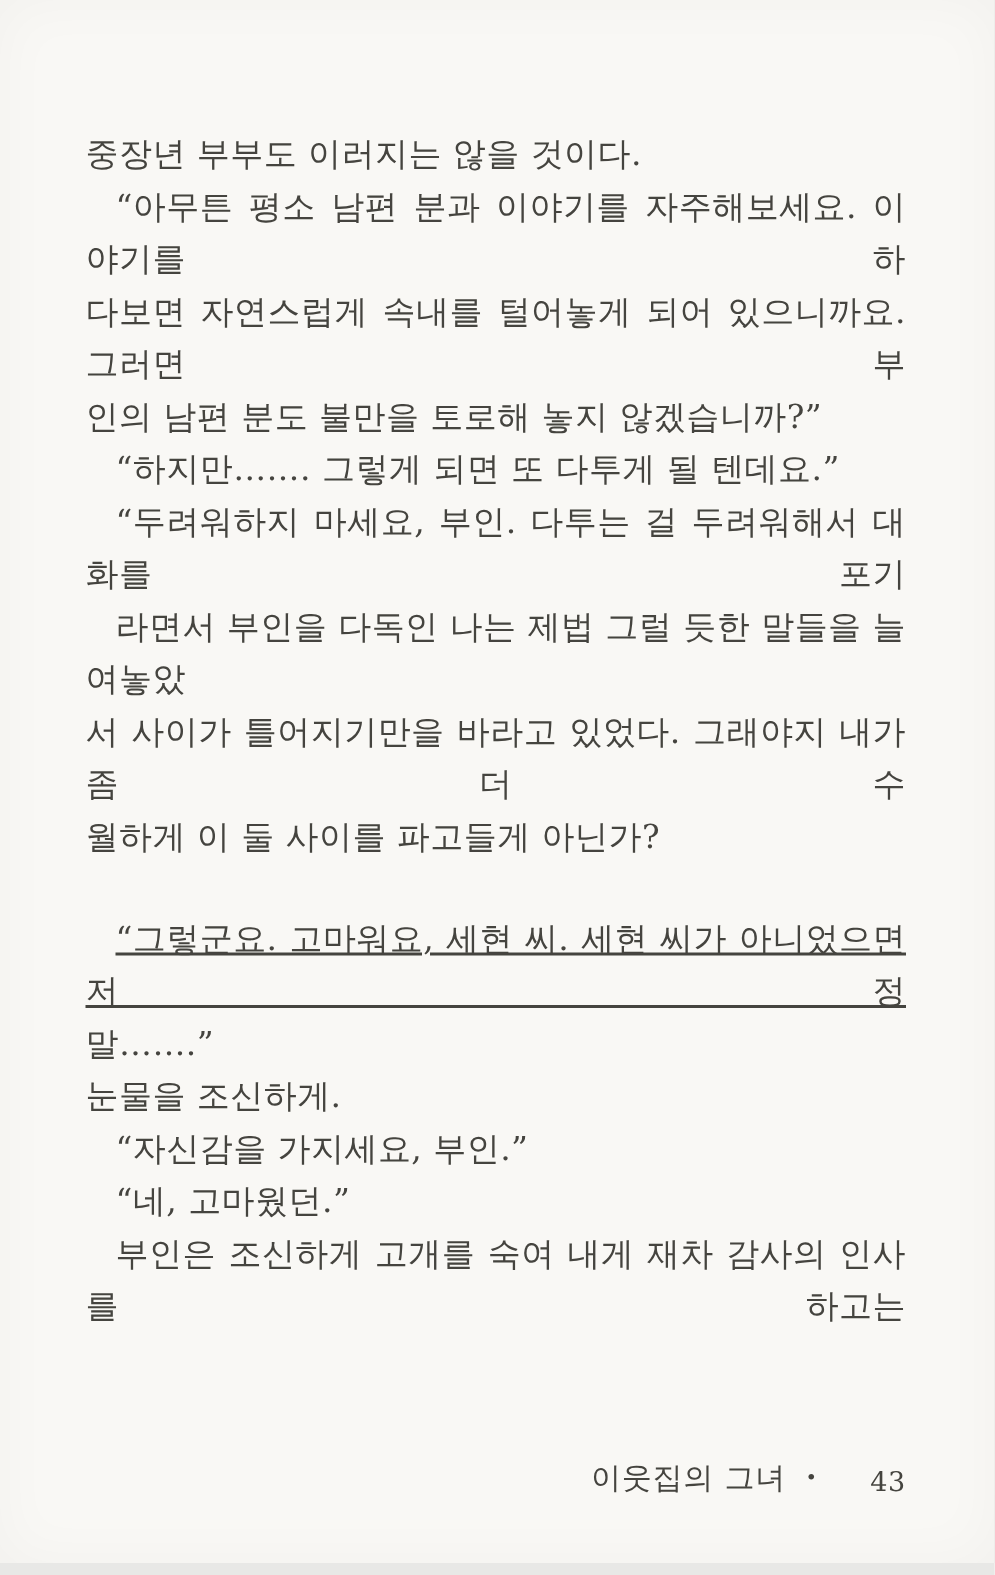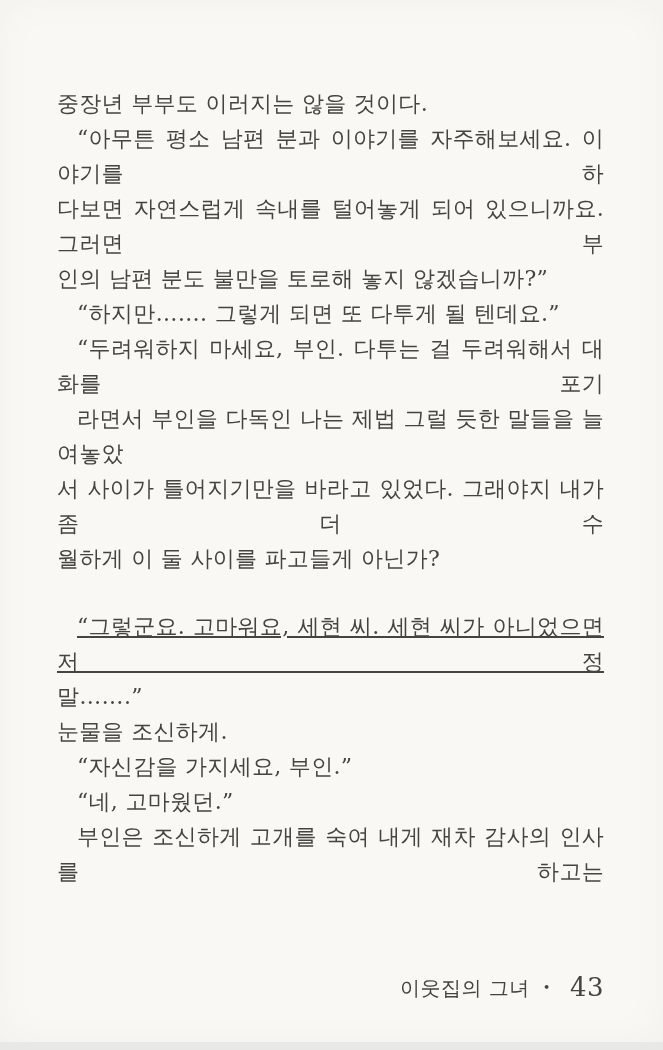--- a/index.html
+++ b/index.html
@@ -47,22 +47,22 @@
     font-size: 20px;
     letter-spacing: 0.5px;
     color: #45443f;
   }
   .footer .sep {
     margin: 0 11px 0 13px;
     font-size: 13px;
     align-self: center;
   }
   .footer .num {
-    margin-left: 8px;
-    font-size: 26px;
+    margin-left: 24px;
+    font-size: 18px;
   }
 </style>
 </head>
 <body>
 
 <div class="page">
   <div class="text-block">
     <p class="line">중장년 부부도 이러지는 않을 것이다.</p>
     <p class="line indent fill">“아무튼 평소 남편 분과 이야기를 자주해보세요. 이야기를 하</p>
     <p class="line fill">다보면 자연스럽게 속내를 털어놓게 되어 있으니까요. 그러면 부</p>

